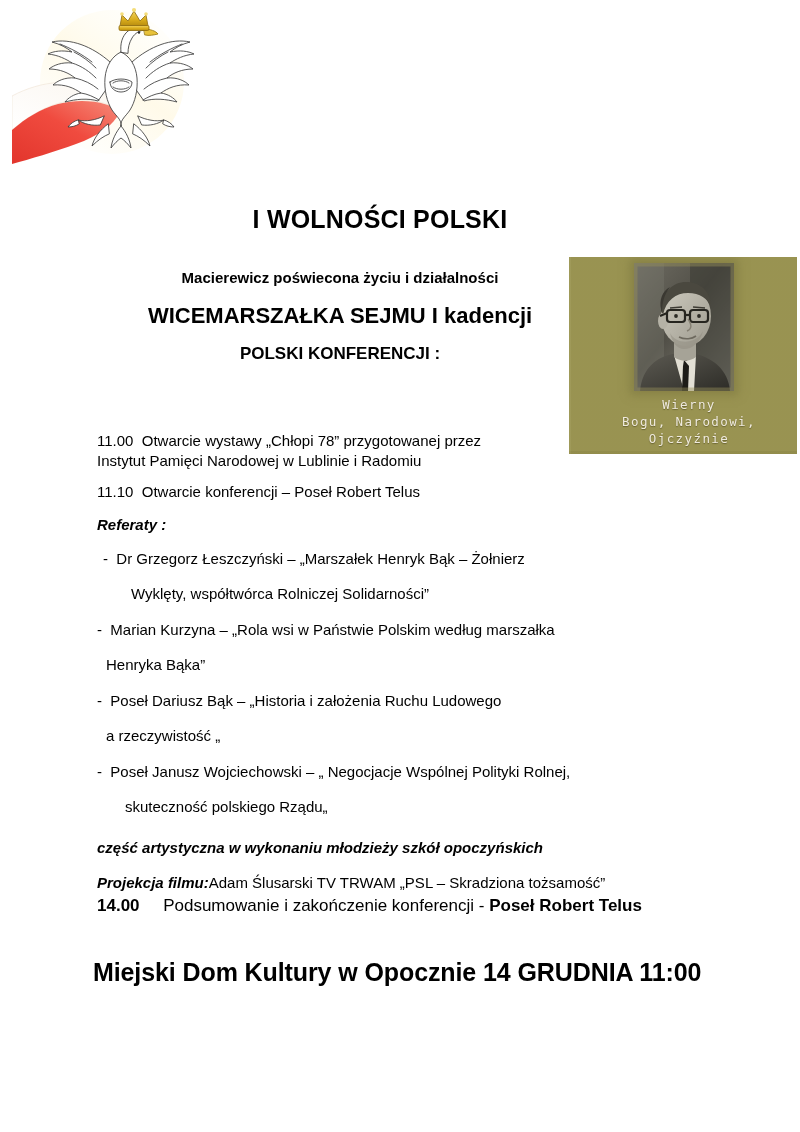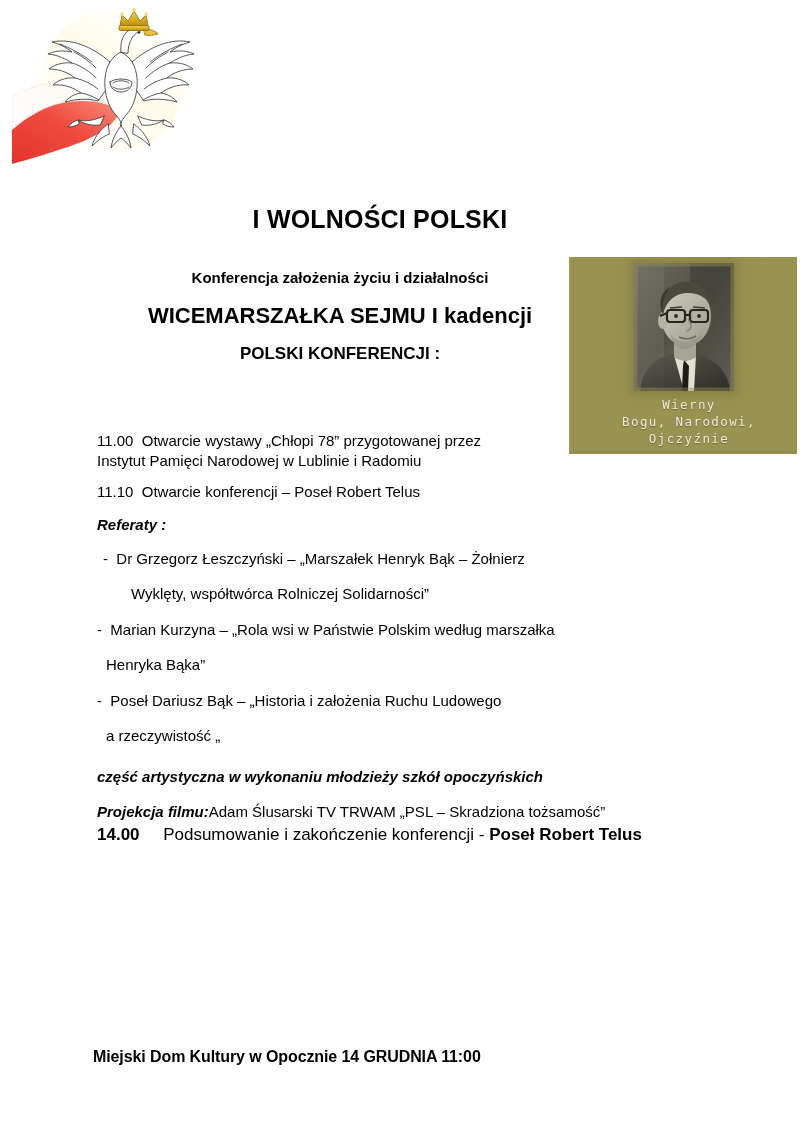--- a/index.html
+++ b/index.html
@@ -156,22 +156,22 @@
     font-size: 17px;
     margin-top: 3px;
     line-height: 1.3;
   }
   .finale .t { font-weight: bold; }
   .finale .mid { font-weight: normal; }
 
   .venue {
     position: absolute;
     left: 93px;
-    top: 1048px;
-    font-size: 16px;
+    top: 958px;
+    font-size: 25px;
     font-weight: bold;
     letter-spacing: -0.1px;
     color: #000;
   }
 </style>
 </head>
 <body>
 
 <div class="emblem">
   <svg viewBox="0 0 185 165" xmlns="http://www.w3.org/2000/svg" aria-hidden="true">
@@ -260,21 +260,21 @@
       <circle cx="134" cy="10" r="1.8" fill="#f4dd7a" stroke="none"></circle>
     </g>
   </svg>
 </div>
 
 <div class="title-block">
   <div class="title-line second">I WOLNOŚCI POLSKI</div>
 </div>
 
 <div class="subtitle-block">
-  <div class="sub-small">Konferencja założenia życiu i działalności</div>
+  <div class="sub-small">Macierewicz poświecona życiu i działalności</div>
   <div class="sub-big">WICEMARSZAŁKA SEJMU I kadencji</div>
   <div class="sub-prog">POLSKI KONFERENCJI :</div>
 </div>
 
 <div class="photo-card">
   <div class="photo-inner">
     <svg viewBox="0 0 100 128" xmlns="http://www.w3.org/2000/svg" aria-hidden="true">
       <defs>
         <linearGradient id="bgw" x1="0" y1="0" x2="1" y2="1">
           <stop offset="0%" stop-color="#6f6d63"></stop>
@@ -360,20 +360,24 @@
   <div class="item">
     <span>-</span>&nbsp;&nbsp;<span class="bold">Marian Kurzyna</span><span> – „Rola wsi w Państwie Polskim według marszałka</span>
     <span class="cont indent1">Henryka Bąka”</span>
   </div>
 
   <div class="item">
     <span>-</span>&nbsp;&nbsp;<span class="bold">Poseł Dariusz Bąk</span><span> – „Historia i założenia Ruchu Ludowego</span>
     <span class="cont indent1">a  rzeczywistość „</span>
   </div>
 
+  <div class="item">
+    <span>-</span>&nbsp;&nbsp;<span class="bold">Poseł Janusz Wojciechowski</span><span> – „ Negocjacje Wspólnej Polityki Rolnej,</span>
+    <span class="cont indent2">skuteczność polskiego Rządu„</span>
+  </div>
 
   <div class="artystyczna">część artystyczna w wykonaniu młodzieży szkół opoczyńskich</div>
 
   <div class="projekcja">
     <span class="bi">Projekcja filmu:</span><span class="bold">Adam Ślusarski TV TRWAM</span><span>   „PSL – Skradziona tożsamość”</span>
   </div>
 
   <div class="finale">
     <span class="t">14.00</span>&nbsp;&nbsp;&nbsp;&nbsp;&nbsp;<span class="mid">Podsumowanie i zakończenie konferencji - </span><span class="t">Poseł Robert Telus</span>
   </div>

